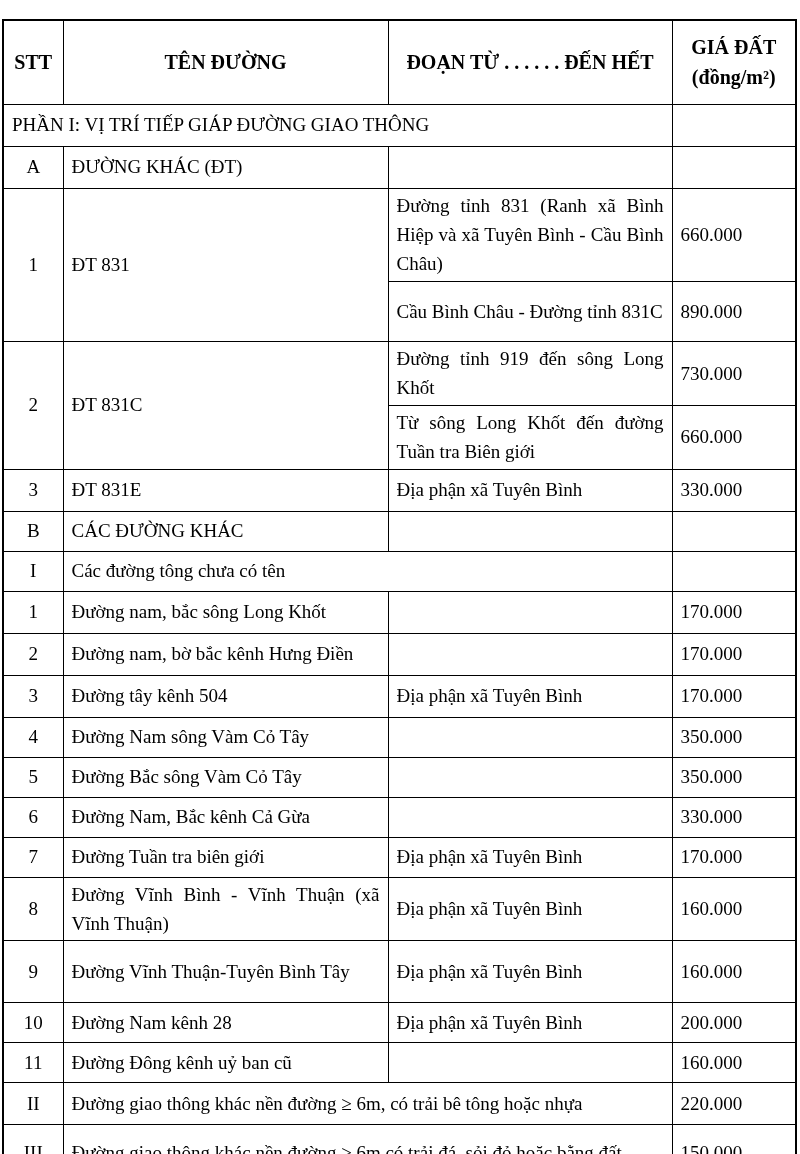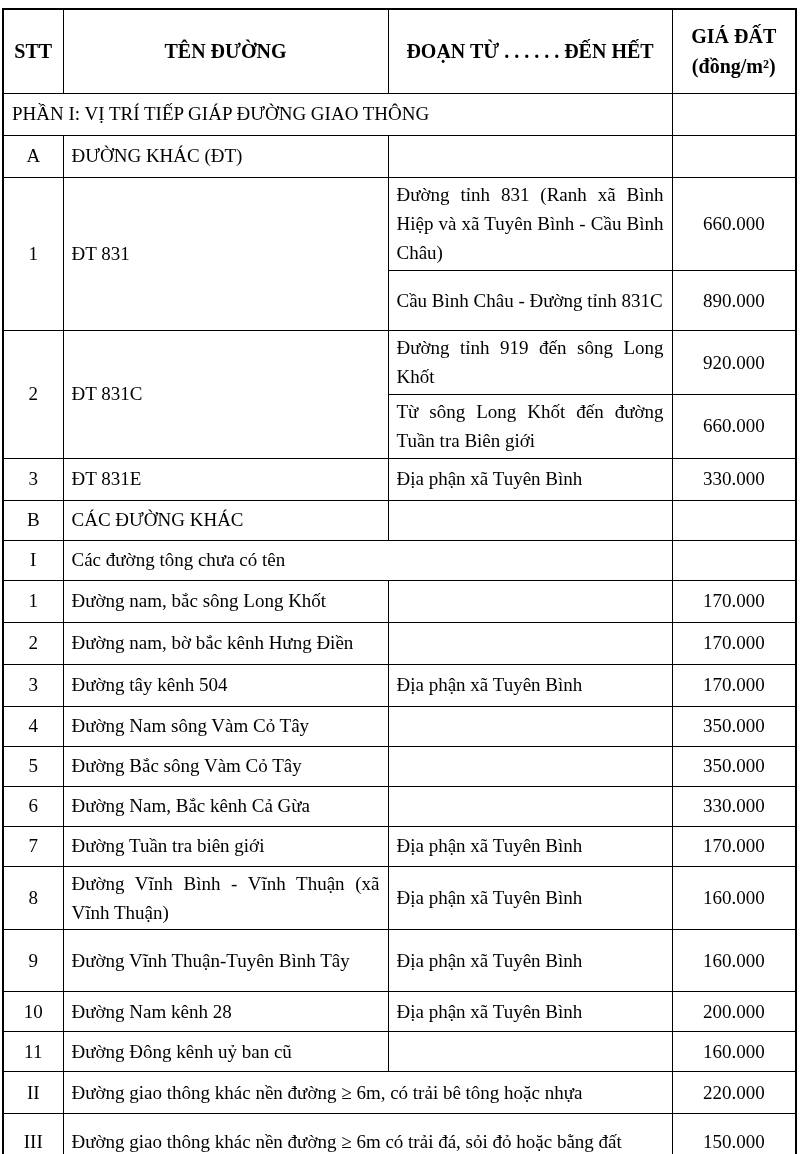--- a/index.html
+++ b/index.html
@@ -6,21 +6,21 @@
     margin: 0;
     padding: 0;
     background: #ffffff;
     color: #000000;
     font-family: "Liberation Serif", "DejaVu Serif", serif;
   }
   .page {
     width: 800px;
     height: 1154px;
     box-sizing: border-box;
-    padding: 8px 5px 10px 2px;
+    padding: 19px 5px 10px 2px;
     background: #ffffff;
   }
   table.price-table {
     border-collapse: collapse;
     table-layout: fixed;
     width: 793px;
     border: 2px solid #000;
   }
   .price-table td, .price-table th {
     border: 1px solid #000;
@@ -31,21 +31,21 @@
     overflow: hidden;
     word-wrap: break-word;
   }
   .price-table th {
     font-weight: bold;
     text-align: center;
     font-size: 20px;
     line-height: 1.5;
   }
   .c-stt   { text-align: center; padding-left: 2px; padding-right: 2px; }
-  .c-price { text-align: center; font-family: Liberation Serif, serif; }
+  .c-price { text-align: left; font-family: Liberation Serif, serif; }
   .c-seg   { text-align: justify; }
   .bold    { font-weight: normal; }
 </style>
 </head>
 <body>
 
 <div class="page">
   <table class="price-table">
     <colgroup>
       <col style="width:60px">
@@ -85,21 +85,21 @@
     </tr>
     <tr style="height:60px">
       <td class="c-seg">Cầu Bình Châu - Đường tỉnh 831C</td>
       <td class="c-price">890.000</td>
     </tr>
 
     <tr style="height:62px">
       <td rowspan="2" class="c-stt">2</td>
       <td rowspan="2">ĐT 831C</td>
       <td class="c-seg">Đường tỉnh 919 đến sông Long Khốt</td>
-      <td class="c-price">920.000</td>
+      <td class="c-price">730.000</td>
     </tr>
     <tr style="height:62px">
       <td class="c-seg">Từ sông Long Khốt đến đường Tuần tra Biên giới</td>
       <td class="c-price">660.000</td>
     </tr>
 
     <tr style="height:42px">
       <td class="c-stt">3</td>
       <td>ĐT 831E</td>
       <td>Địa phận xã Tuyên Bình</td>

